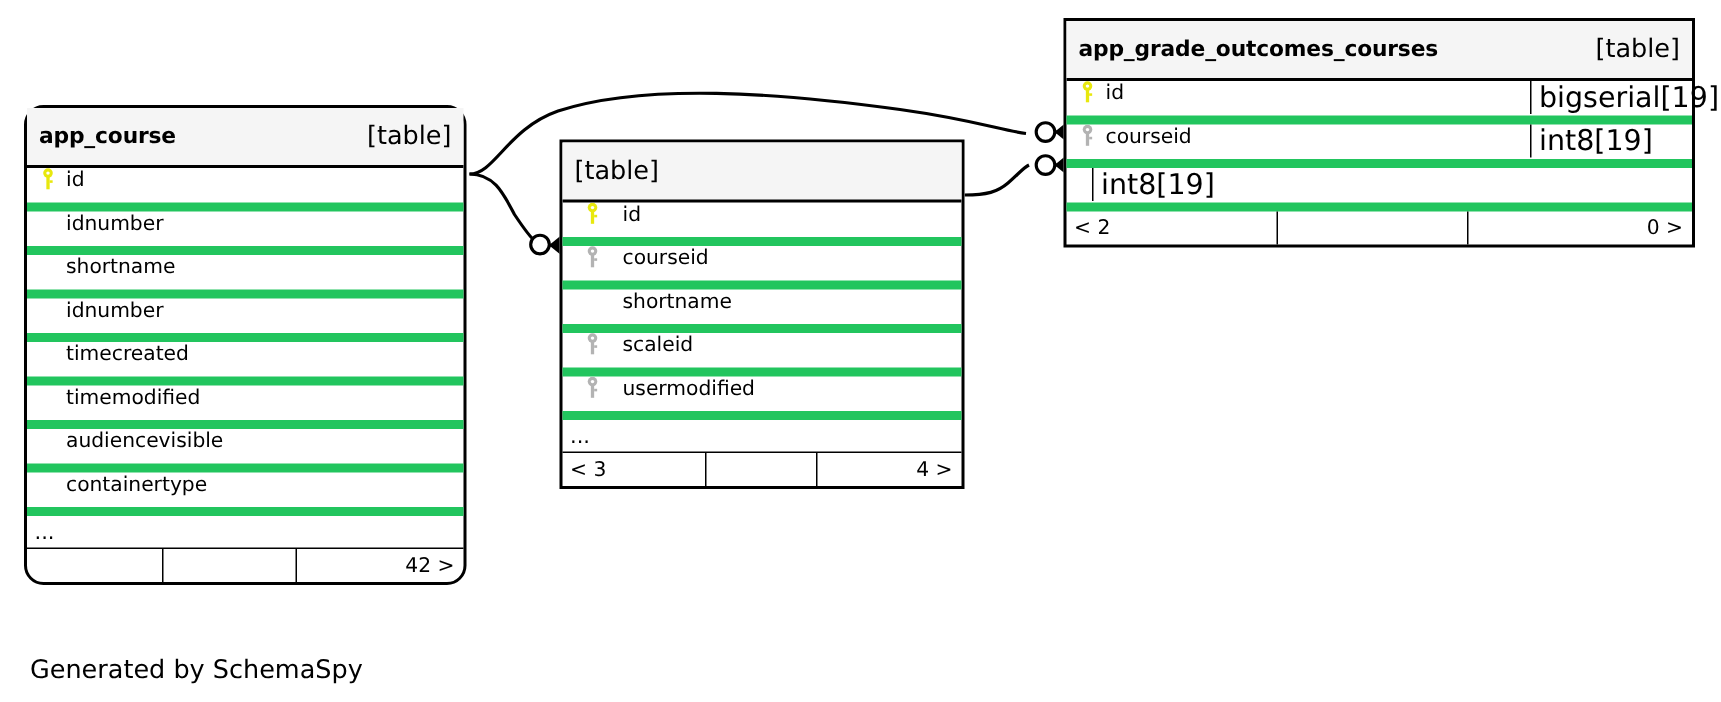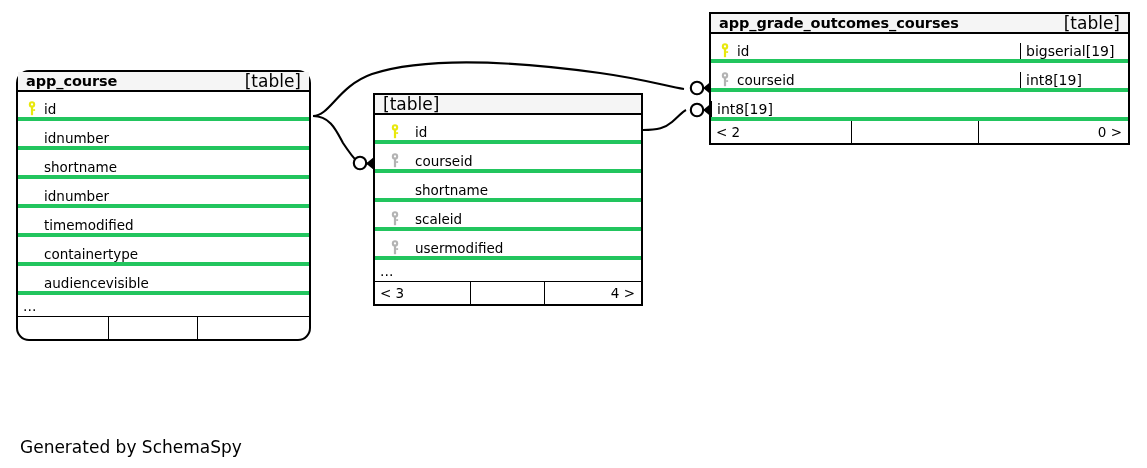--- a/index.html
+++ b/index.html
@@ -25,62 +25,63 @@
     z-index: 3;
   }
   .tbl-header {
     display: flex;
     align-items: center;
     justify-content: space-between;
     box-sizing: border-box;
     background: #f5f5f5;
     border-bottom: 2px solid #000000;
     padding: 1px 8px;
-    height: 20px;
+    height: 40px;
   }
   .tbl-name {
     font-weight: bold;
     font-size: 14.5px;
     color: #000000;
     font-family: "DejaVu Sans", "Liberation Sans", sans-serif;
     letter-spacing: -0.1px;
     white-space: nowrap;
   }
   .tbl-tag {
     font-size: 17px;
     color: #000000;
     white-space: nowrap;
   }
 
   .tbl-row {
     display: flex;
-    align-items: flex-end;
-    box-sizing: border-box;
-    border-bottom: 4px solid #22c55e;
+    align-items: flex-start;
+    box-sizing: border-box;
+    border-bottom: 6px solid #22c55e;
     height: 29px;
   }
   .tbl-row:last-child { border-bottom: none; }
 
   .col-name {
     display: flex;
     align-items: center;
     flex: 1 1 auto;
     box-sizing: border-box;
     padding-left: 6px;
     min-width: 0;
   }
   .col-type {
     display: flex;
     align-items: center;
     box-sizing: border-box;
     border-left: 1px solid #000000;
     padding-left: 5px;
-    font-size: 14px;
-    color: #000000;
-    white-space: nowrap;
+    font-size: 19px;
+    color: #000000;
+    white-space: nowrap;
+    margin-left: 17px;
   }
   .col-label {
     font-size: 13.5px;
     color: #000000;
     white-space: nowrap;
   }
 
   
   .key-slot {
     width: 16px;
@@ -215,49 +216,56 @@
       </div>
     </div>
 
     <div class="tbl-row">
       <div class="col-name">
         <span class="key-slot"></span>
         <span class="col-label">idnumber</span>
       </div>
     </div>
 
+    <div class="tbl-row">
+      <div class="col-name">
+        <span class="key-slot"></span>
+        <span class="col-label">timecreated</span>
+      </div>
+    </div>
 
     <div class="tbl-row">
       <div class="col-name">
         <span class="key-slot"></span>
         <span class="col-label">timemodified</span>
       </div>
     </div>
 
     <div class="tbl-row">
       <div class="col-name">
         <span class="key-slot"></span>
+        <span class="col-label">audiencevisible</span>
+      </div>
+    </div>
+
+    <div class="tbl-row">
+      <div class="col-name">
+        <span class="key-slot"></span>
         <span class="col-label">containertype</span>
-      </div>
-    </div>
-
-    <div class="tbl-row">
-      <div class="col-name">
-        <span class="key-slot"></span>
-        <span class="col-label">audiencevisible</span>
       </div>
     </div>
 
     <div class="row-ellipsis">
       <span>...</span>
     </div>
 
     <div class="row-footer">
       <div class="foot-cell foot-left" style="width:90px;"></div>
       <div class="foot-cell foot-mid" style="width:90px;"></div>
+      <div class="foot-cell foot-right" style="flex:1 1 auto;">42 &gt;</div>
     </div>
   </div>
 
   <div class="table-box" id="tbl-app_grade_outcomes" style="left:373px; top:93px; width:270px;">
     <div class="tbl-header">
       <span class="tbl-tag">[table]</span>
     </div>
 
     <div class="tbl-row">
       <div class="col-name">

